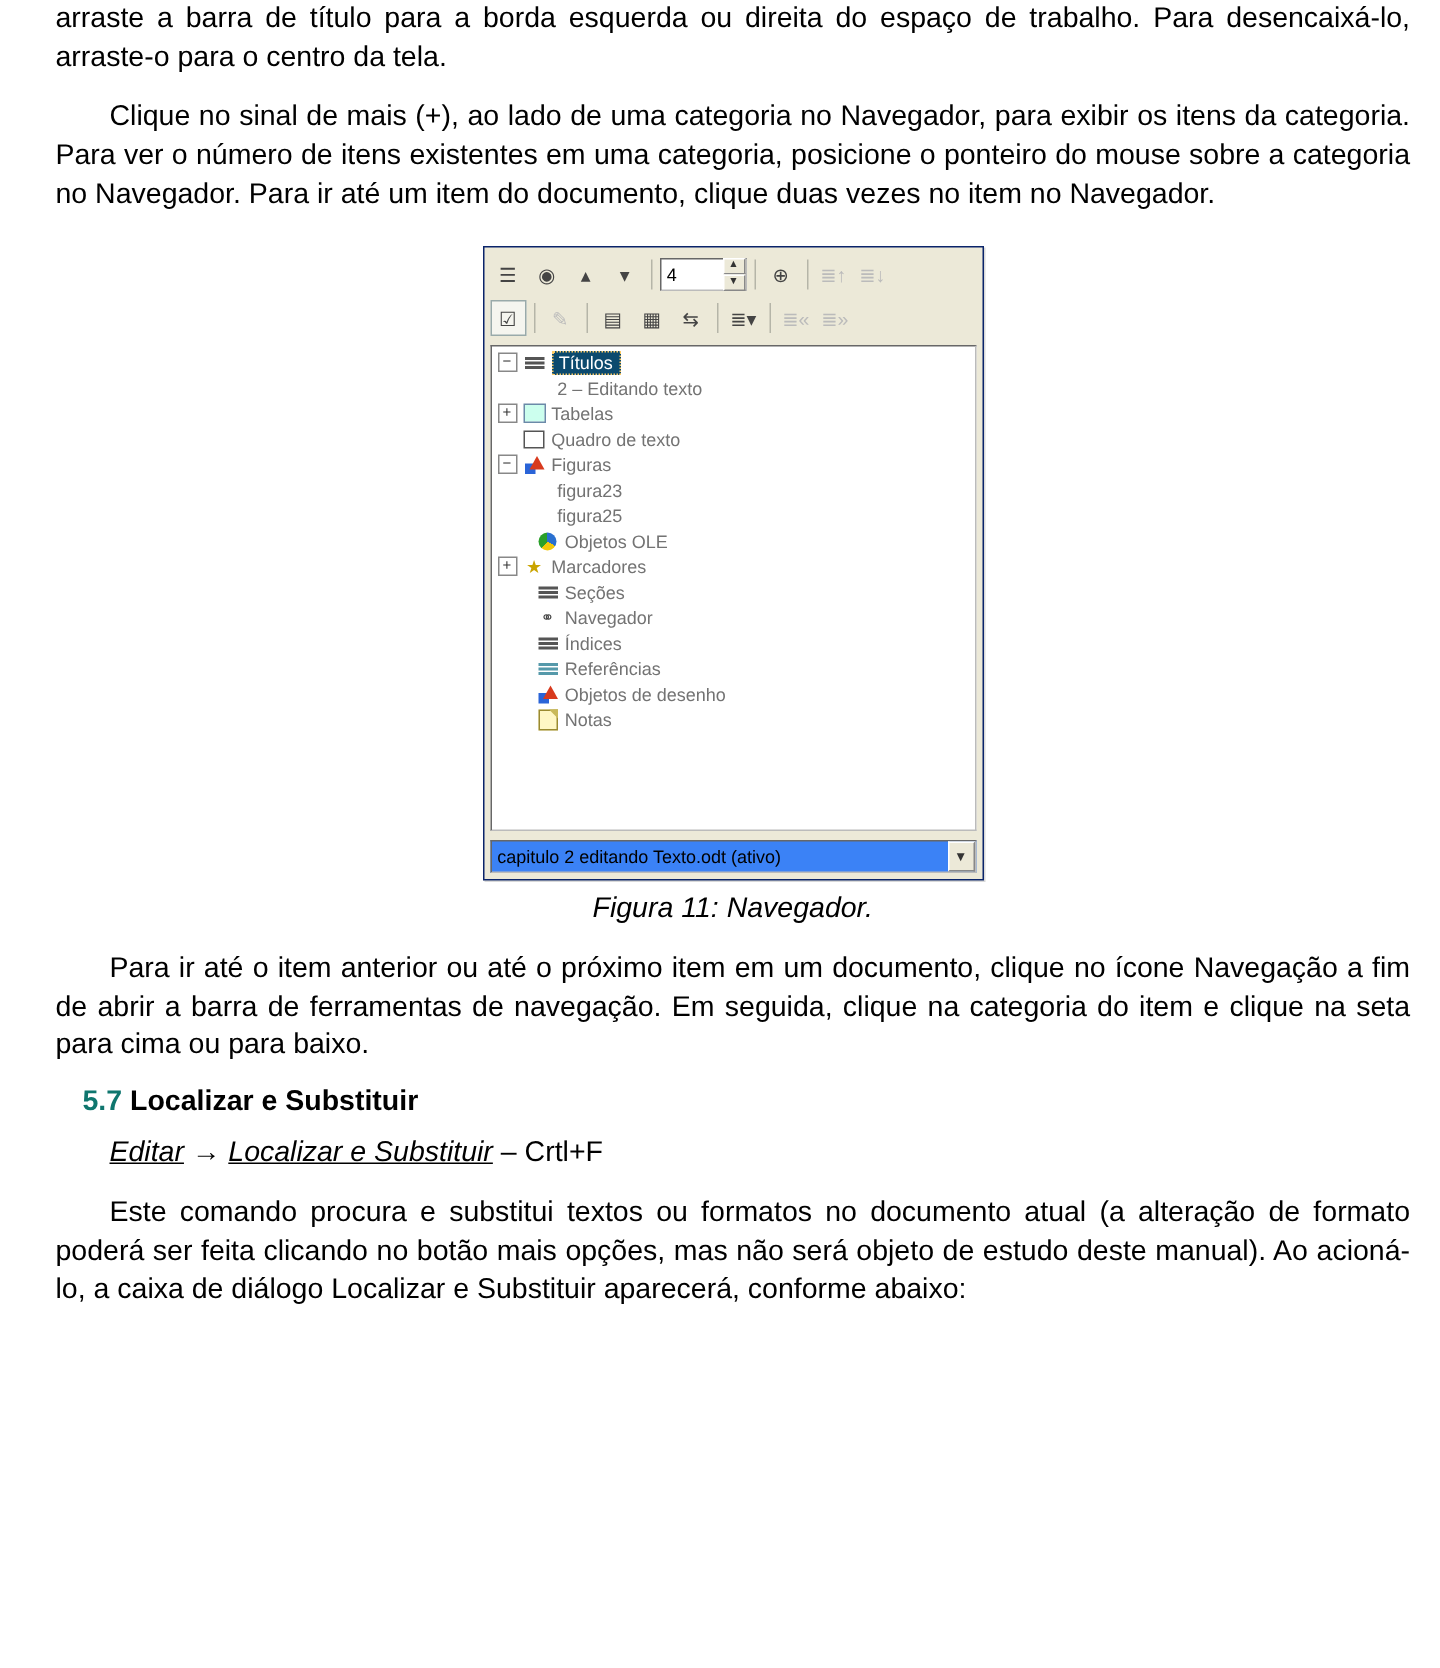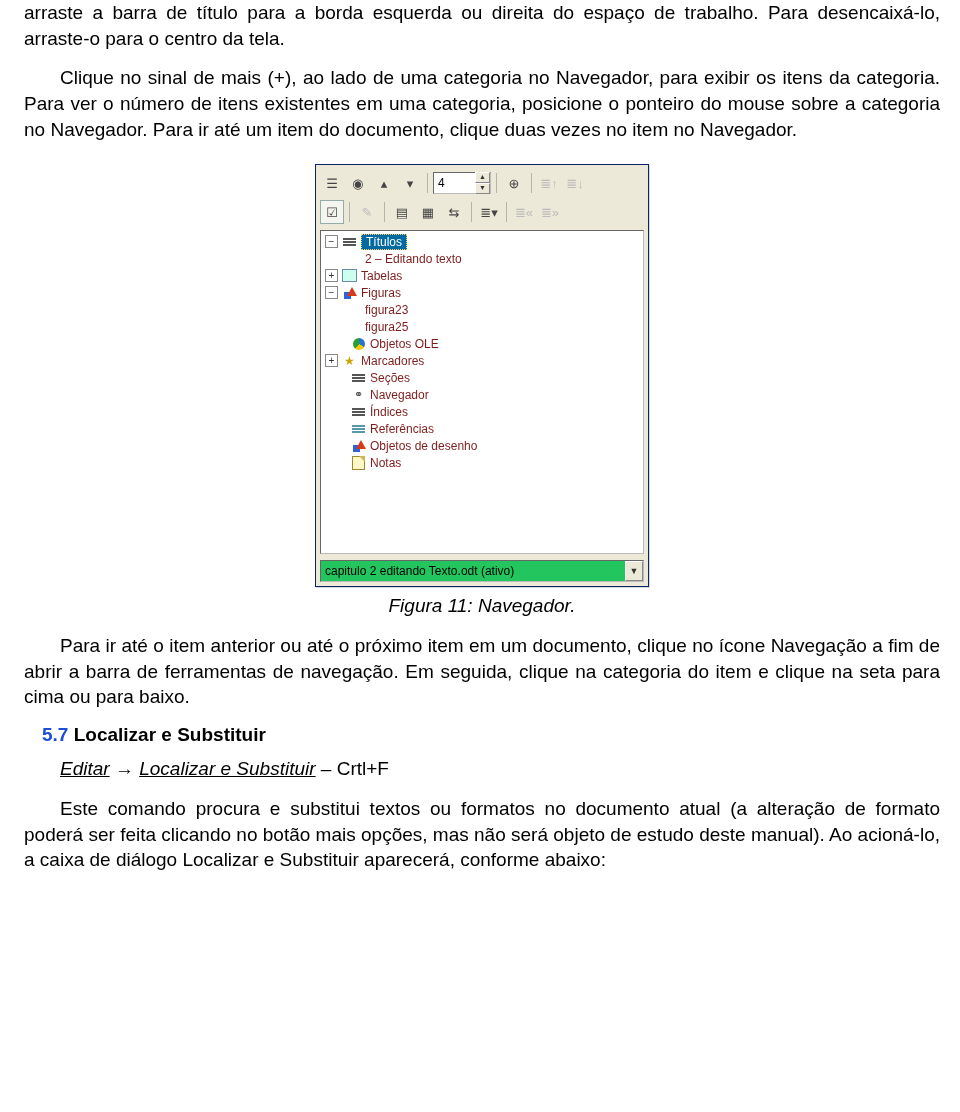--- a/index.html
+++ b/index.html
@@ -5,38 +5,38 @@
   body {
     margin: 0;
     padding: 0;
     font-family: Arial, Helvetica, sans-serif;
     font-size: 19px;
     color: #000;
     width: 960px;
     background: #fff;
   }
   .page {
-    padding: 0 20px 20px 24px;
+    padding: 0 20px 20px 37px;
   }
   p.para {
     margin: 0 0 14px 0;
     line-height: 1.35;
     text-align: justify;
   }
   .indent { text-indent: 36px; }
   .caption {
     font-style: italic;
     text-align: center;
     margin: 8px 0 16px 0;
   }
   .section-title {
     font-weight: bold;
     margin: 10px 0 0 18px;
   }
-  .section-title .num { color: #1d4ed8; }
+  .section-title .num { color: #0f766e; }
   .menu-line {
     margin: 12px 0 16px 36px;
   }
   .menu-line .u { text-decoration: underline; font-style: italic; }
   .shortcut { font-style: normal; }
   
   
   .nav-wrap {
     display: flex;
     justify-content: center;
@@ -123,33 +123,33 @@
     font-size:10px; line-height:10px;
     color:#333;
     background:#fff;
   }
   .exp-empty { width:13px; }
   .ico {
     width:15px; height:14px;
     display:flex;align-items:center;justify-content:center;
     font-size:12px;
   }
-  .lbl { font-size:12px; color:#7f1d1d; }
+  .lbl { font-size:12px; color:#737373; }
   .lbl.sel {
-    background:#0369a1; color:#fff;
+    background:#0c4a6e; color:#fff;
     padding: 0 4px;
     border:1px dotted #ffcc66;
   }
   .child { padding-left: 42px; }
   .child2 { padding-left: 28px; }
   .combo {
     margin-top:6px;
     display:flex;
     border:1px inset #bbb;
-    background:#22c55e;
+    background:#3b82f6;
     height:20px;
     align-items:center;
     justify-content:space-between;
     padding-left:4px;
     font-size:12px;
     text-align:right;
   }
   .combo .dd {
     width:16px;height:18px;
     background:#ece9d8;
@@ -234,20 +234,27 @@
           </div>
 
           <div class="tree-row">
             <div class="exp">+</div>
             <div class="ico">
                 <div class="table-ico"></div>
               </div>
             <span class="lbl">Tabelas</span>
           </div>
 
+          <div class="tree-row">
+            <div class="exp-empty"></div>
+            <div class="ico">
+                <div class="frame-ico"></div>
+              </div>
+            <span class="lbl">Quadro de texto</span>
+          </div>
 
           <div class="tree-row">
             <div class="exp">−</div>
             <div class="ico">
                 <div class="shape-stack">
                   <div class="sq"></div>
                   <div class="tri"></div>
                 </div>
               </div>
             <span class="lbl">Figuras</span>

